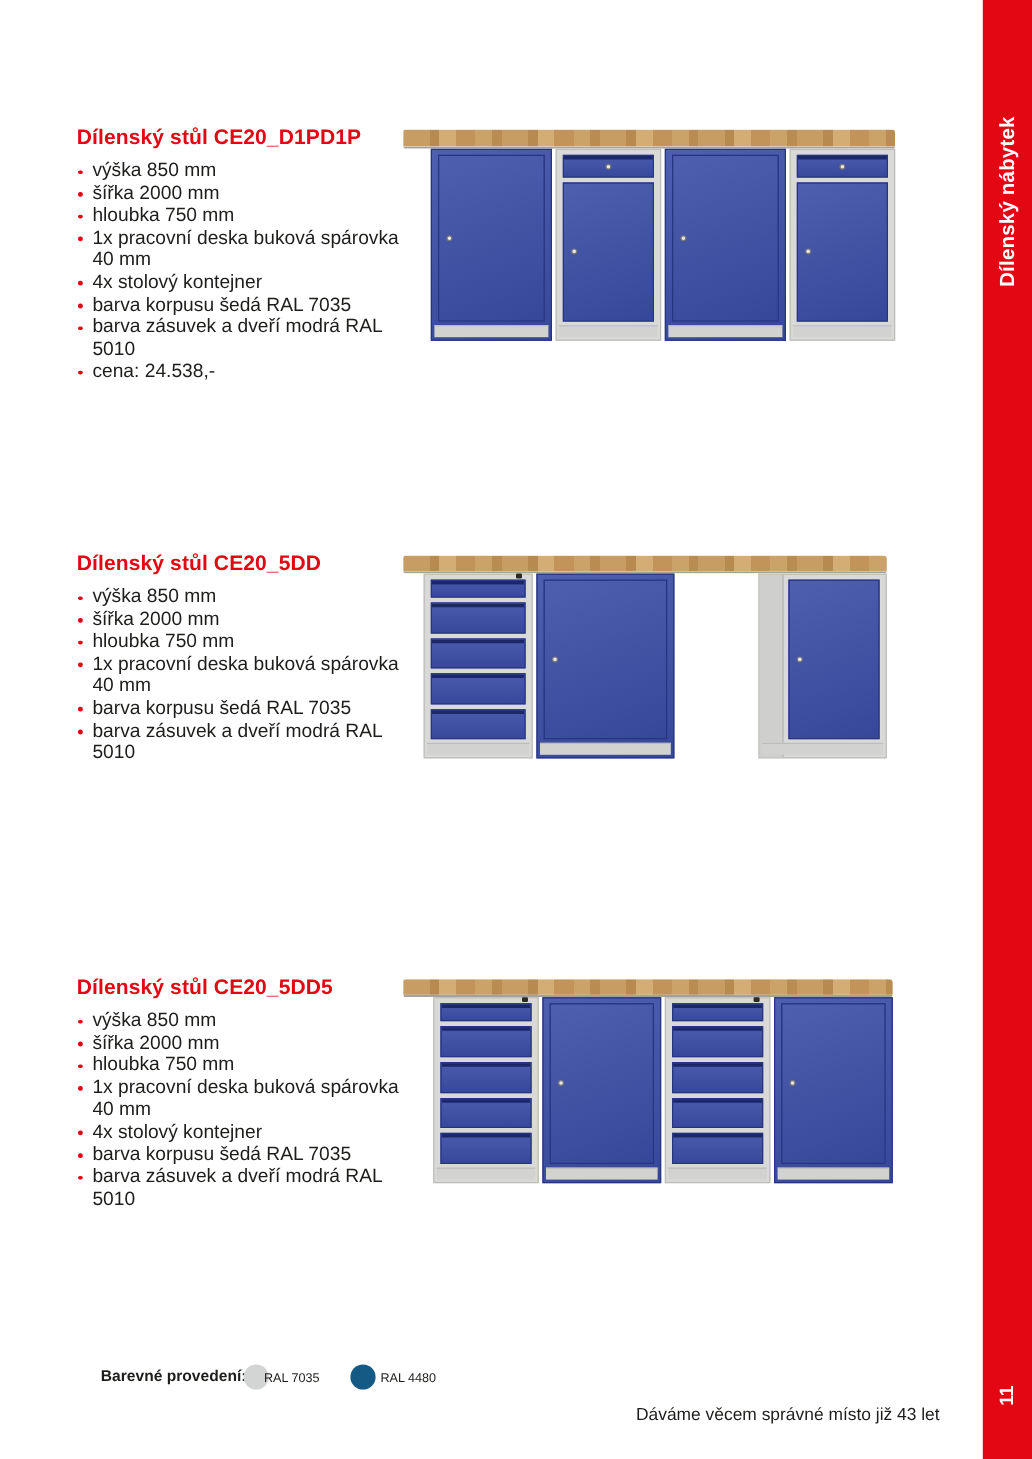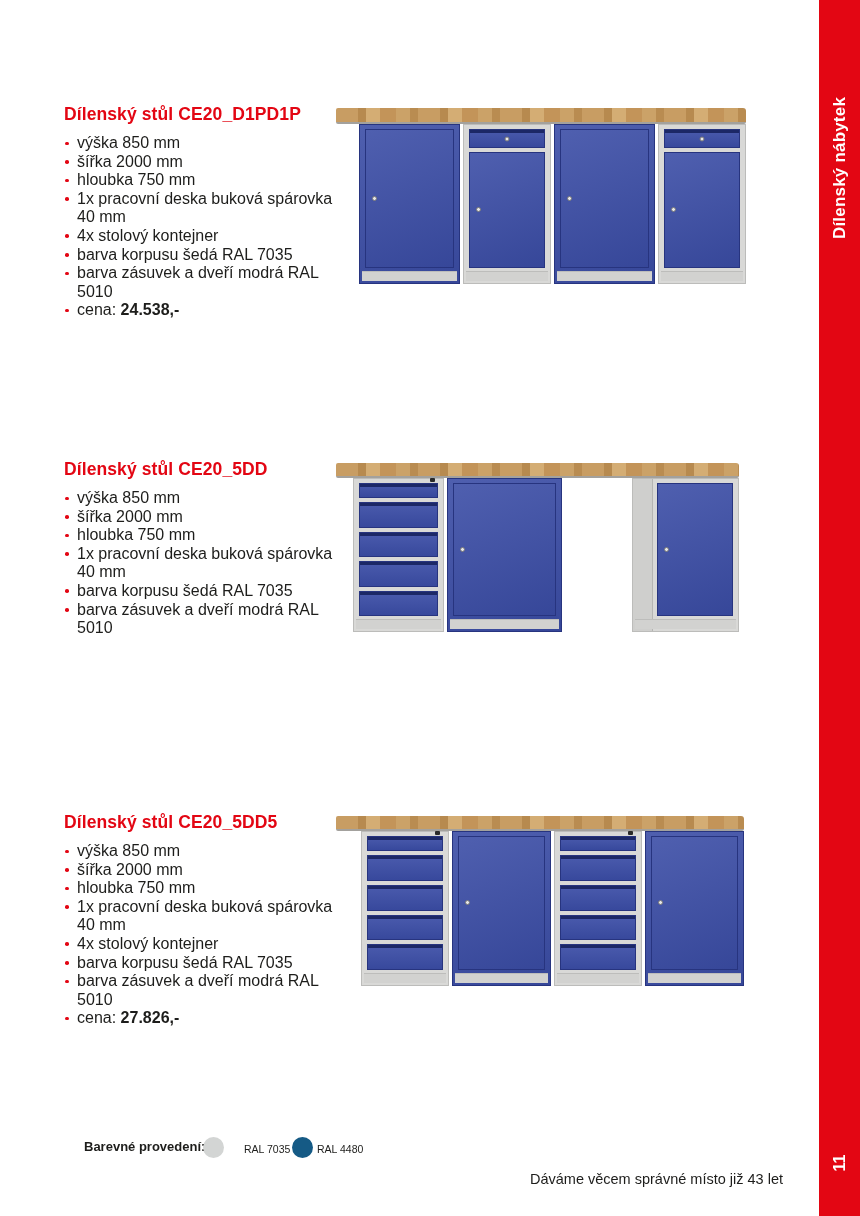--- a/index.html
+++ b/index.html
@@ -23,21 +23,21 @@
   .sidebar-page{position:absolute;left:50%;top:1163px;transform:translate(-50%,-50%) rotate(-90deg);
     white-space:nowrap;color:#fff;font-weight:bold;font-size:16px}
 
   
   .product{position:absolute;left:64px;width:710px}
   .product.p0{top:104px}.product.p1{top:459px}.product.p2{top:812px}
   .product h2{font-size:17.5px;font-weight:bold;color:var(--accent);margin:0 0 9px 0;letter-spacing:.1px}
   .spec-list{list-style:none;width:272px}
   .spec-list li{position:relative;font-size:16px;line-height:18.6px;padding-left:13px;color:var(--ink)}
   .spec-list li::before{content:"";position:absolute;left:1px;top:7.5px;width:3.5px;height:3.5px;border-radius:50%;background:var(--accent)}
-  .spec-list li b{font-weight:bold}
+  .spec-list li b{font-weight:normal}
 
   
   .bench{position:absolute;left:272px;top:4px}
   .wood{border-radius:2px 3px 2px 2px;border-bottom:2px solid #a3a19d;
     background:repeating-linear-gradient(90deg,#c89d63 0 22px,#b78a4f 22px 30px,#d4ad74 30px 44px,#c39459 44px 60px,#cba268 60px 74px,#b98c51 74px 82px)}
   .row{display:flex;gap:3px}
   .mod{position:relative;background:var(--frame);border:1px solid var(--frame-border);
     padding:4px 5px 15px 5px;display:flex;flex-direction:column;gap:4px}
   .mod.gap{background:transparent;border:none;padding:0}
   .mod.door-side{flex-direction:row;gap:0;padding-left:0}
@@ -54,21 +54,21 @@
   .lock.door-lock{left:6px;top:50%;margin-top:-3px}
   .lock.drawer-lock{left:50%;top:50%;transform:translate(-50%,-50%)}
   .toplock{position:absolute;top:-1px;right:8px;width:5px;height:4px;background:#2a2a2a;border-radius:1px}
 
   
   .legend-label{position:absolute;left:84px;top:1139px;font-size:13px;font-weight:bold;color:var(--ink)}
   .swatch{position:absolute;top:1137px;width:21px;height:21px;border-radius:50%}
   .swatch.s0{left:203px}
   .swatch.s1{left:292px}
   .swatch-name{position:absolute;top:1143px;font-size:10.5px;color:var(--ink)}
-  .swatch-name.s0{left:244px}
+  .swatch-name.s0{left:220px}
   .swatch-name.s1{left:317px}
   .footer{position:absolute;right:77px;top:1171px;font-size:14.5px;color:var(--ink)}
 </style>
 </head>
 <body>
 
 <div class="page">
 
   <aside class="sidebar">
     <span class="sidebar-label">Dílenský nábytek</span>
@@ -167,21 +167,20 @@
   <section class="product p2">
     <h2>Dílenský stůl CE20_5DD5</h2>
     <ul class="spec-list">
         <li>výška 850 mm</li>
         <li>šířka 2000 mm</li>
         <li>hloubka 750 mm</li>
         <li>1x pracovní deska buková spárovka 40 mm</li>
         <li>4x stolový kontejner</li>
         <li>barva korpusu šedá RAL 7035</li>
         <li>barva zásuvek a dveří modrá RAL 5010</li>
-        <li>cena: <b>27.826,-</b></li>
       </ul>
     <div class="bench" style="width: 408px;">
         <div class="wood" style="height: 15px;"></div>
         <div class="row" style="margin-left: 25px; height: 155px;">
           <div class="mod drawers5" style="width: 88px;">
             <div class="toplock"></div>
             <div class="drawer short"></div>
             <div class="drawer tall"></div>
             <div class="drawer tall"></div>
             <div class="drawer tall"></div>

